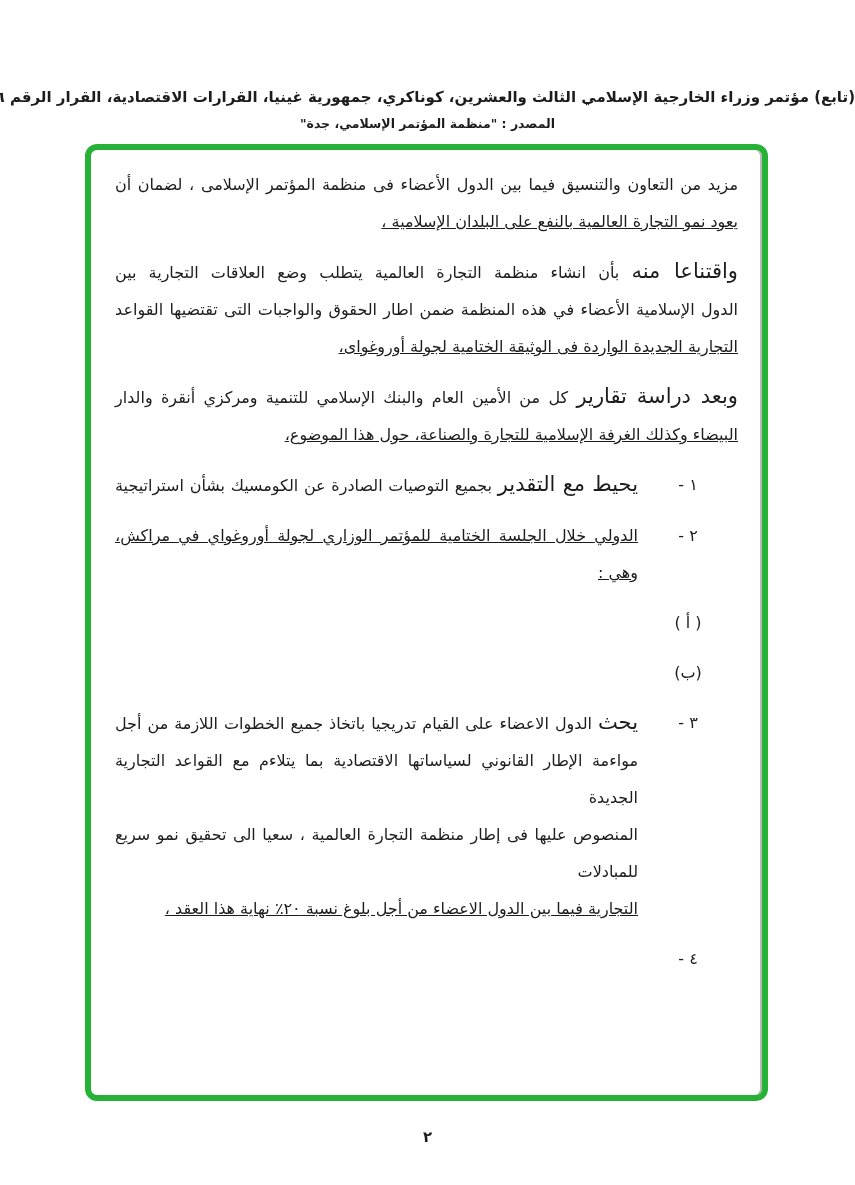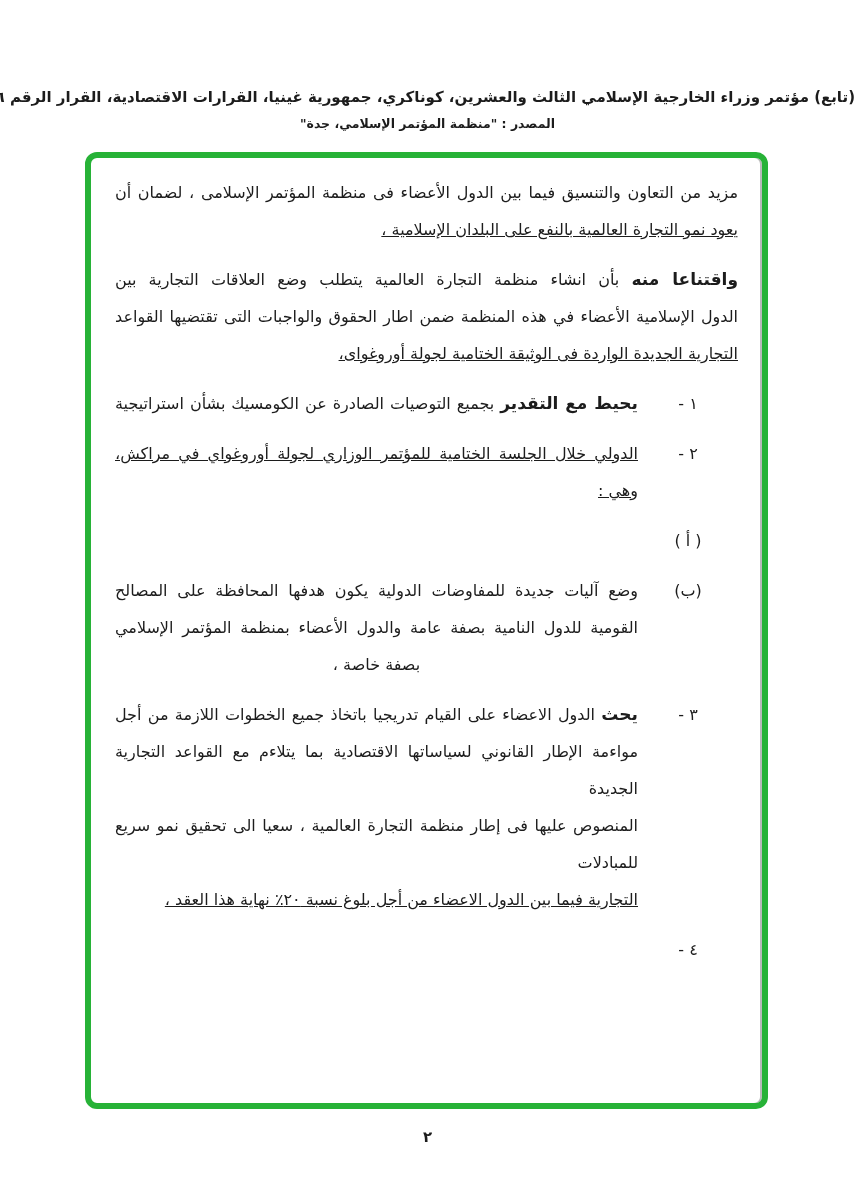--- a/index.html
+++ b/index.html
@@ -7,35 +7,35 @@
     position:relative;width:855px;height:1185px;background:#ffffff;
     font-family:"DejaVu Sans",sans-serif;color:#1c1c1c;overflow:hidden;
     margin:0 auto;
   }
   
   .header{position:absolute;top:88px;left:0;right:0;text-align:center;direction:rtl;}
   .header-line1{font-size:15px;font-weight:bold;white-space:nowrap;letter-spacing:0;}
   .header-line2{font-size:12.5px;font-weight:bold;margin-top:10px;}
   
   .green-box{
-    position:absolute;left:85px;top:152px;width:683px;height:957px;
+    position:absolute;left:85px;top:144px;width:683px;height:957px;
     border:6px solid #27b237;border-radius:12px;box-sizing:border-box;
     box-shadow:inset -2px 0 0 rgba(80,80,80,0.40);
   }
   
   .content{
     position:absolute;top:0;left:0;right:0;bottom:0;
     padding:16px 24px 0 24px;direction:rtl;
     font-size:16px;line-height:37px;
   }
   .block{margin-bottom:13px;}
   .line{text-align:justify;text-align-last:justify;}
   .line.last{text-align-last:right;text-decoration:underline;}
   .line.center-last{text-align-last:center;}
-  .lead{font-weight:bold;font-size:17px;}
+  .lead{font-weight:normal;font-size:21px;}
   .item{display:flex;}
   .item .num{flex:0 0 100px;text-align:center;}
   .item .itext{flex:1;min-width:0;}
   
   .page-number{
     position:absolute;top:1128px;left:0;right:0;
     text-align:center;font-size:15px;font-weight:bold;
   }
 </style>
 </head>
@@ -55,20 +55,24 @@
         <div class="line">مزيد من التعاون والتنسيق فيما بين الدول الأعضاء فى منظمة المؤتمر الإسلامى ، لضمان أن</div>
         <div class="line last">يعود نمو التجارة العالمية بالنفع على البلدان الإسلامية ،</div>
       </div>
 
       <div class="block">
         <div class="line"><b class="lead">واقتناعا منه</b><span> بأن انشاء منظمة التجارة العالمية يتطلب وضع العلاقات التجارية بين</span></div>
         <div class="line">الدول الإسلامية الأعضاء في هذه المنظمة ضمن اطار الحقوق والواجبات التى تقتضيها القواعد</div>
         <div class="line last">التجارية الجديدة الواردة فى الوثيقة الختامية لجولة أوروغواى،</div>
       </div>
 
+      <div class="block">
+        <div class="line"><b class="lead">وبعد دراسة تقارير</b><span> كل من الأمين العام والبنك الإسلامي للتنمية ومركزي أنقرة والدار</span></div>
+        <div class="line last">البيضاء وكذلك الغرفة الإسلامية للتجارة والصناعة، حول هذا الموضوع،</div>
+      </div>
 
       <div class="block item">
         <div class="num">١ -</div>
         <div class="itext">
           <div class="line"><b class="lead">يحيط مع التقدير</b><span> بجميع التوصيات الصادرة عن الكومسيك بشأن استراتيجية</span></div>
         </div>
       </div>
 
       <div class="block item">
         <div class="num">٢ -</div>
@@ -76,25 +80,20 @@
           <div class="line last">الدولي خلال الجلسة الختامية للمؤتمر الوزاري لجولة أوروغواي في مراكش، وهي :</div>
         </div>
       </div>
 
       <div class="block item">
         <div class="num">( أ )</div>
       </div>
 
       <div class="block item">
         <div class="num">(ب)</div>
-        <div class="itext">
-          <div class="line">وضع آليات جديدة للمفاوضات الدولية يكون هدفها المحافظة على المصالح</div>
-          <div class="line">القومية للدول النامية بصفة عامة والدول الأعضاء بمنظمة المؤتمر الإسلامي</div>
-          <div class="line center-last">بصفة خاصة ،</div>
-        </div>
       </div>
 
       <div class="block item">
         <div class="num">٣ -</div>
         <div class="itext">
           <div class="line"><b class="lead">يحث</b><span> الدول الاعضاء على القيام تدريجيا باتخاذ جميع الخطوات اللازمة من أجل</span></div>
           <div class="line">مواءمة الإطار القانوني لسياساتها الاقتصادية بما يتلاءم مع القواعد التجارية الجديدة</div>
           <div class="line">المنصوص عليها فى إطار منظمة التجارة العالمية ، سعيا الى تحقيق نمو سريع للمبادلات</div>
           <div class="line last">التجارية فيما بين الدول الاعضاء من أجل بلوغ نسبة ٢٠٪ نهاية هذا العقد ،</div>
         </div>

